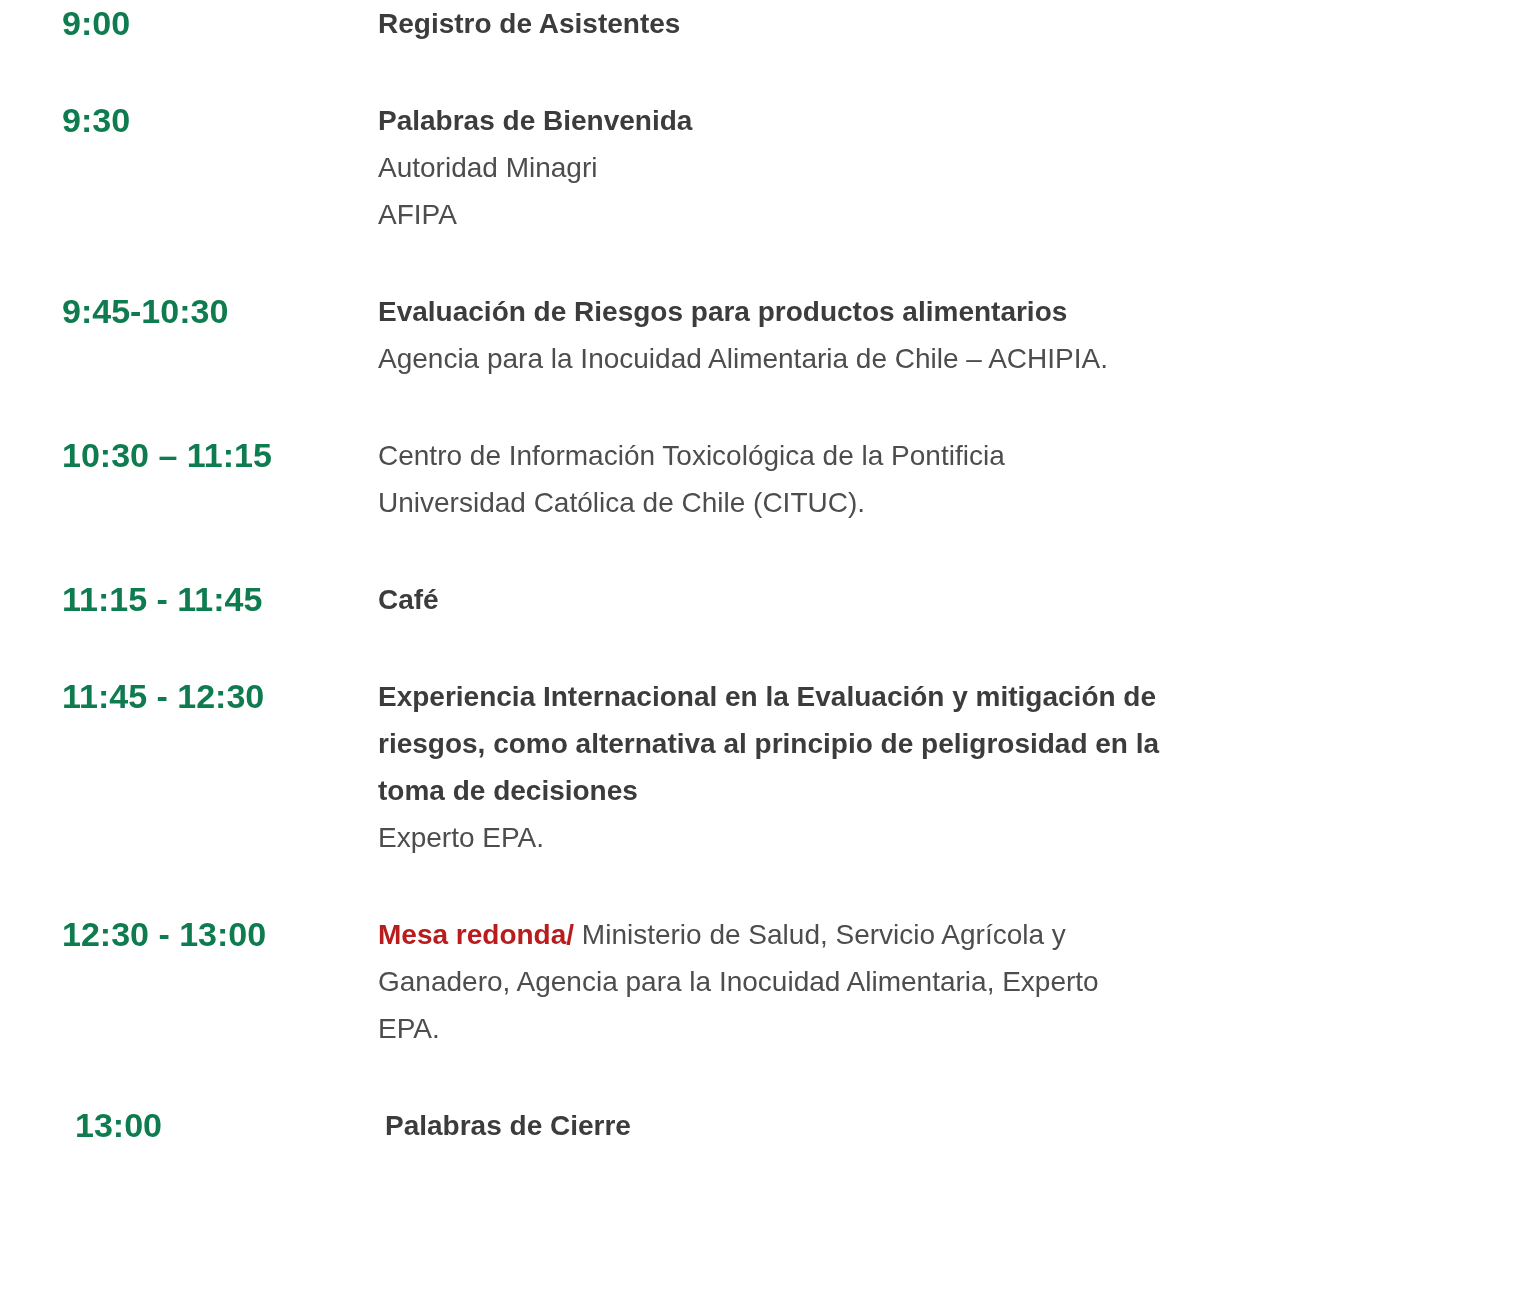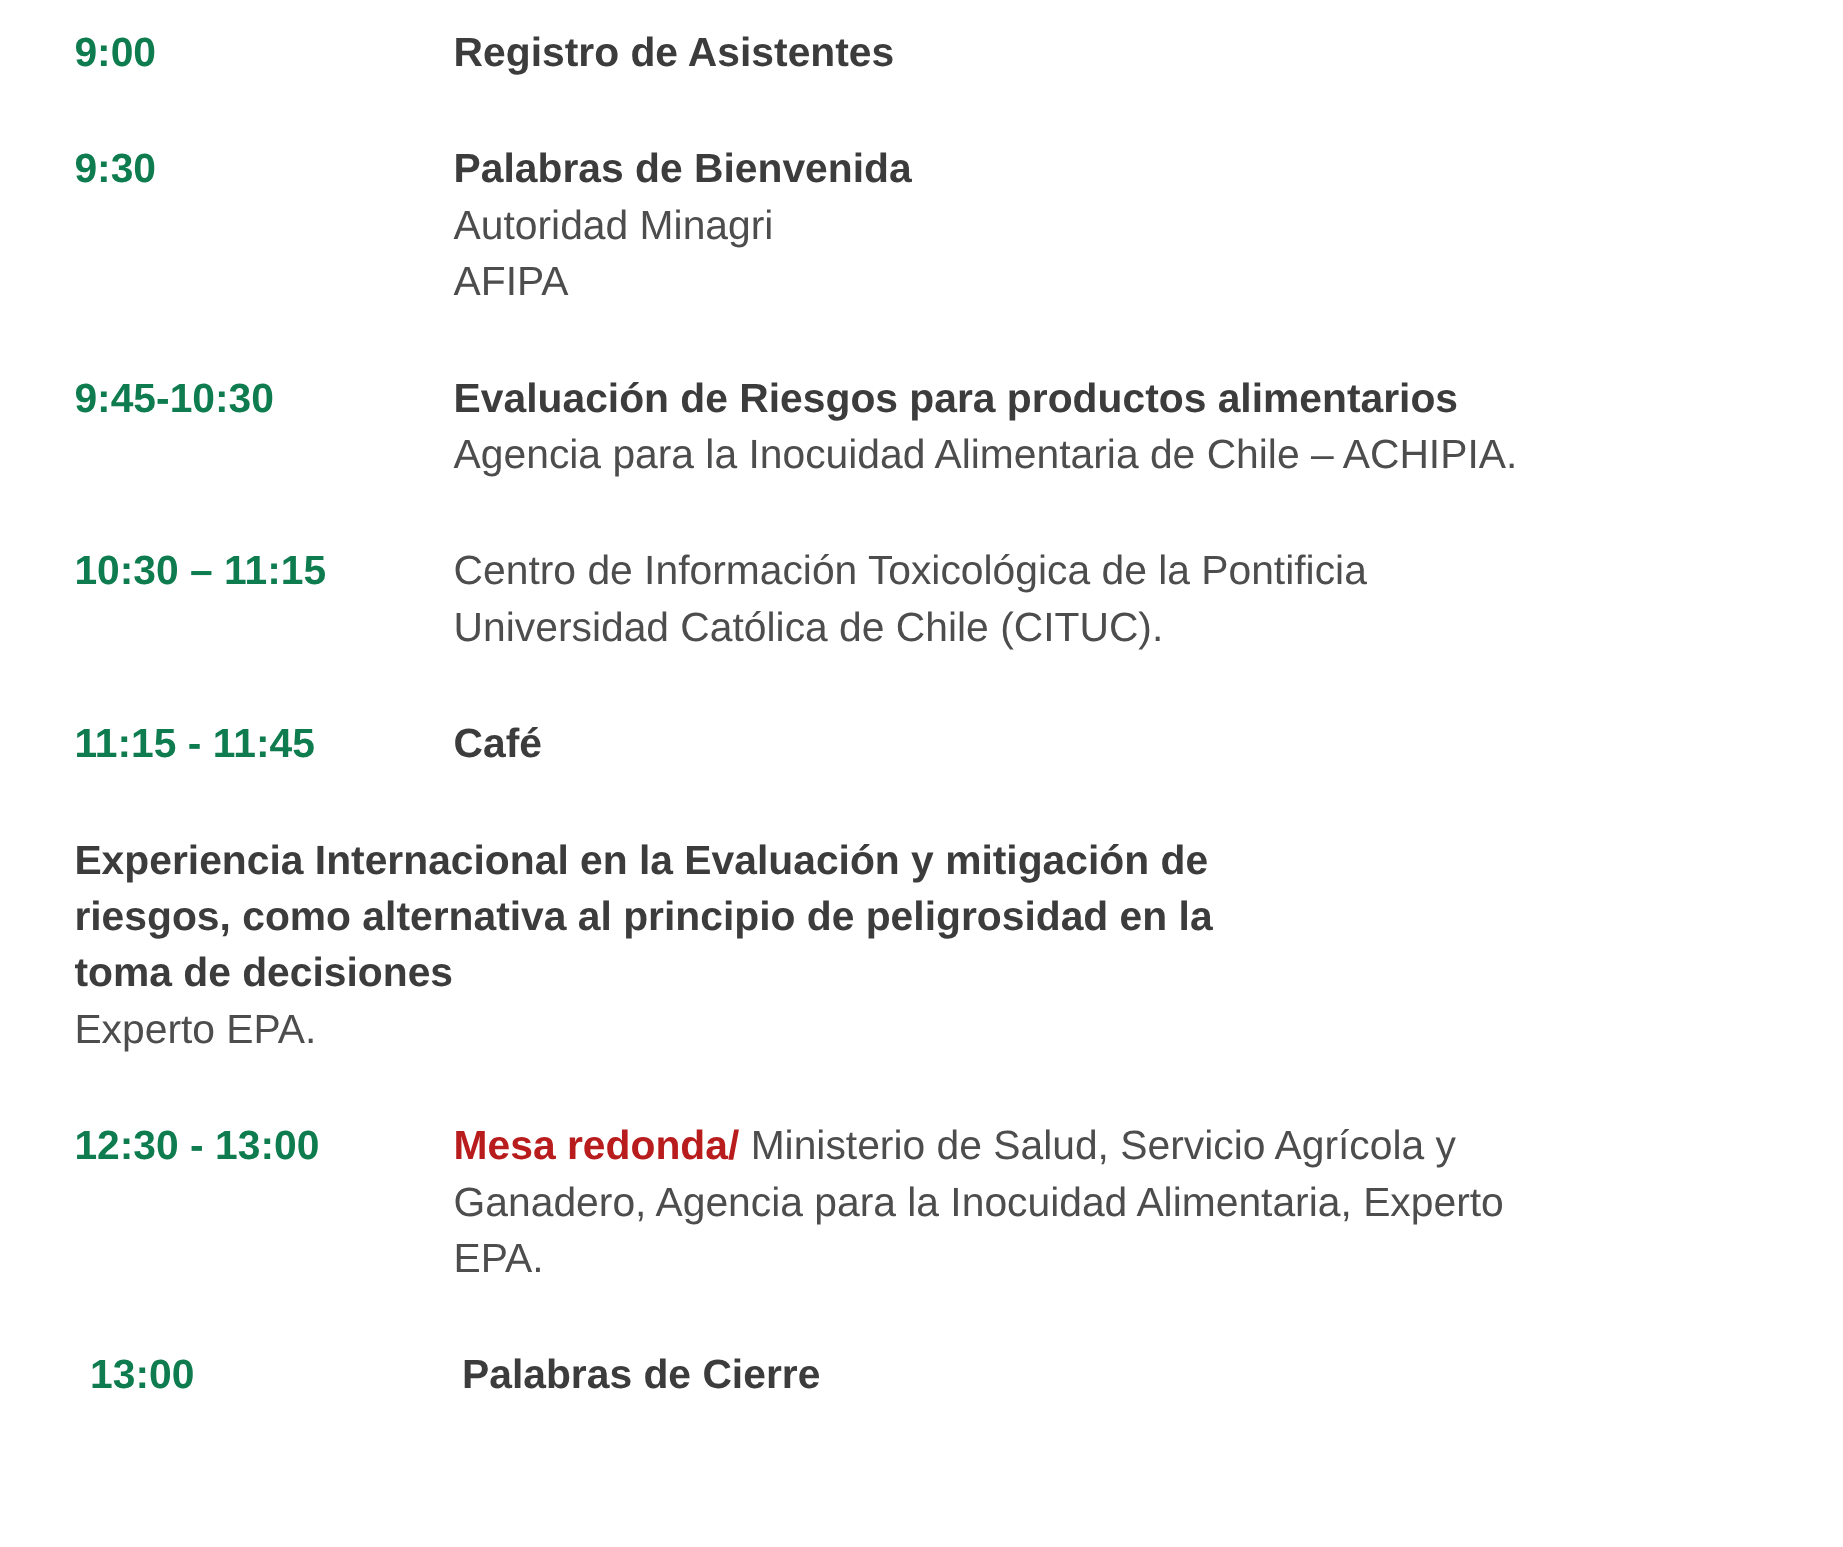--- a/index.html
+++ b/index.html
@@ -8,21 +8,21 @@
     background: #ffffff;
   }
   .page {
     position: relative;
     width: 1536px;
     height: 1289px;
     background: #ffffff;
     overflow: hidden;
     font-family: "Liberation Sans", "DejaVu Sans", sans-serif;
     box-sizing: border-box;
-    padding-top: 21px;
+    padding-top: 0;
   }
   .schedule {
     width: 100%;
   }
   .row {
     display: flex;
     align-items: flex-start;
     margin-bottom: 50px;
     padding-left: 62px;
   }
@@ -47,21 +47,21 @@
   .row.shifted .time-col {
     flex-basis: 310px;
     width: 310px;
   }
   .content-col {
     flex: 1 1 auto;
     min-width: 0;
     padding-right: 10px;
   }
   .line {
-    font-size: 34px;
+    font-size: 28px;
     line-height: 47px;
     white-space: nowrap;
   }
   .title-line {
     font-weight: bold;
     color: #3c3c3c;
   }
   .body-line {
     font-weight: normal;
     color: #4d4d4d;
@@ -117,20 +117,21 @@
     </div>
 
     <div class="row">
       <div class="time-col">11:15 - 11:45</div>
       <div class="content-col">
         <div class="line title-line">Café</div>
       </div>
     </div>
 
     <div class="row">
+      <div class="time-col">11:45 - 12:30</div>
       <div class="content-col">
         <div class="line title-line">Experiencia Internacional en la Evaluación y mitigación de</div>
         <div class="line title-line">riesgos, como alternativa al principio de peligrosidad en la</div>
         <div class="line title-line">toma de decisiones</div>
         <div class="line body-line">Experto EPA.</div>
       </div>
     </div>
 
     <div class="row">
       <div class="time-col">12:30 - 13:00</div>

